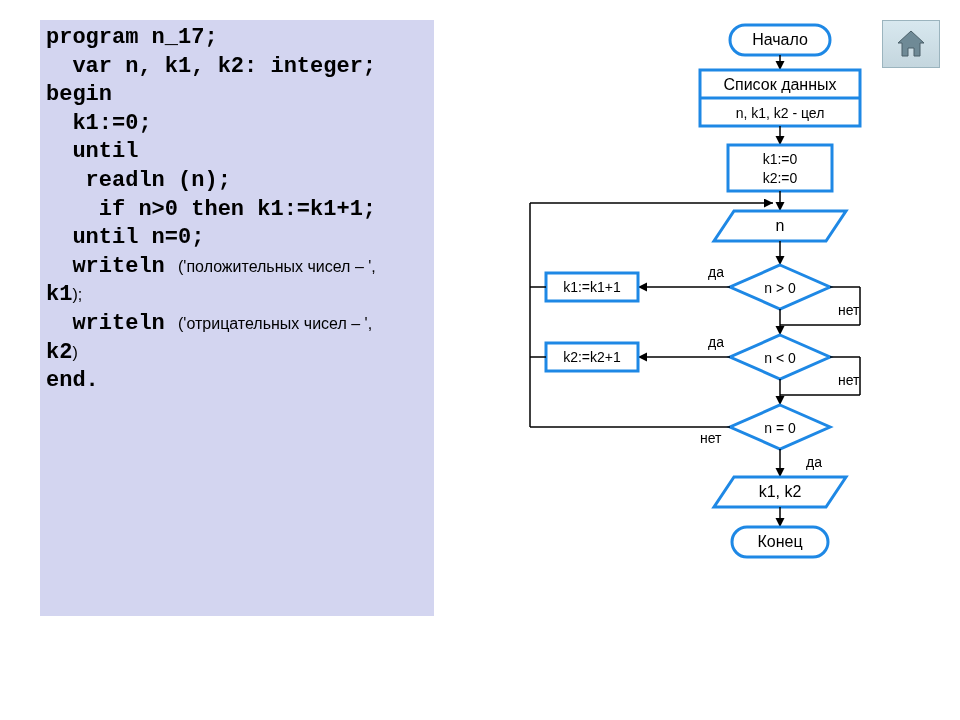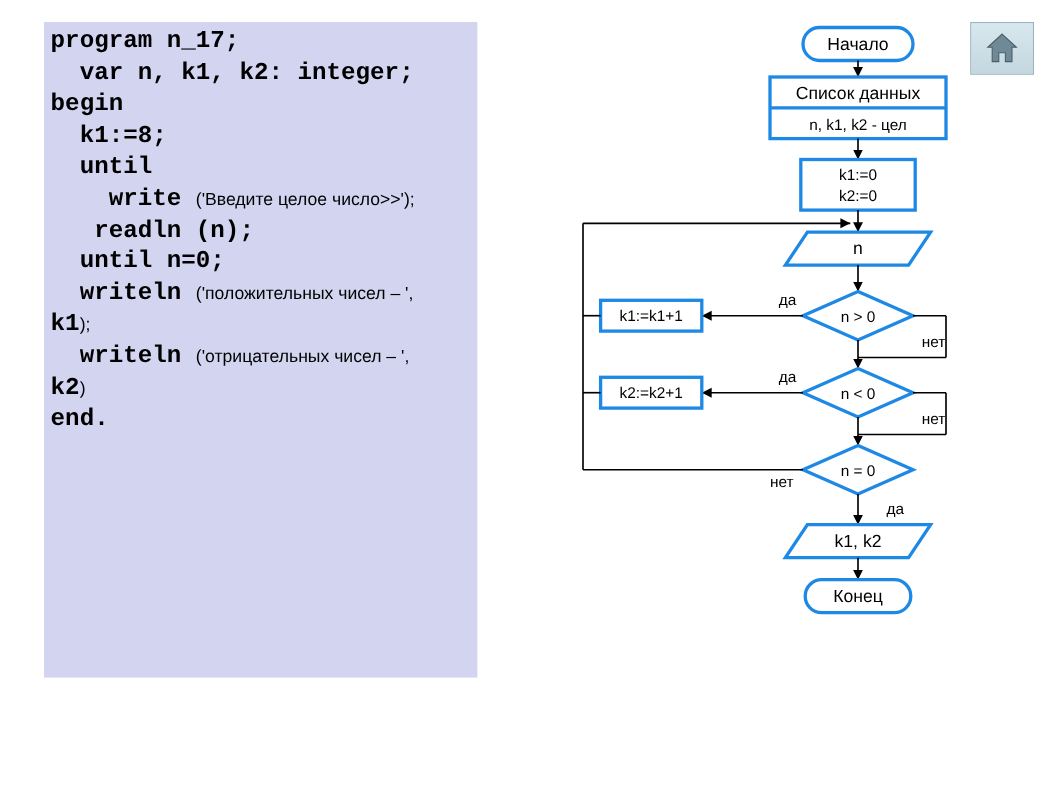--- a/index.html
+++ b/index.html
@@ -51,24 +51,24 @@
     justify-content: center;
   }
 </style>
 </head>
 <body>
 
 <div class="code-panel">
   <div><span class="kw">program n_17;</span></div>
   <div>&nbsp;&nbsp;<span class="kw">var</span><span> n, k1, k2: integer;</span></div>
   <div><span class="kw">begin</span></div>
-  <div>&nbsp;&nbsp;<span>k1:=8;</span></div>
+  <div>&nbsp;&nbsp;<span>k1:=0;</span></div>
   <div>&nbsp;&nbsp;<span class="kw">until</span></div>
-  <div>&nbsp;&nbsp;&nbsp;&nbsp;<span>write </span><span class="lit">('Введите целое число&gt;&gt;');</span></div>
   <div>&nbsp;&nbsp;&nbsp;<span>readln (n);</span></div>
+  <div>&nbsp;&nbsp;&nbsp;&nbsp;<span class="kw">if</span><span> n&gt;0 </span><span class="kw">then</span><span> k1:=k1+1;</span></div>
   <div>&nbsp;&nbsp;<span class="kw">until</span><span> n=0;</span></div>
   <div>&nbsp;&nbsp;<span>writeln </span><span class="lit">('положительных чисел – ', </span></div>
   <div><span>k1</span><span class="lit">);</span></div>
   <div>&nbsp;&nbsp;<span>writeln </span><span class="lit">('отрицательных чисел – ', </span></div>
   <div><span>k2</span><span class="lit">)</span></div>
   <div><span class="kw">end.</span></div>
 </div>
 
 <div class="home-btn">
   <svg width="34" height="30" viewBox="0 0 34 30">

